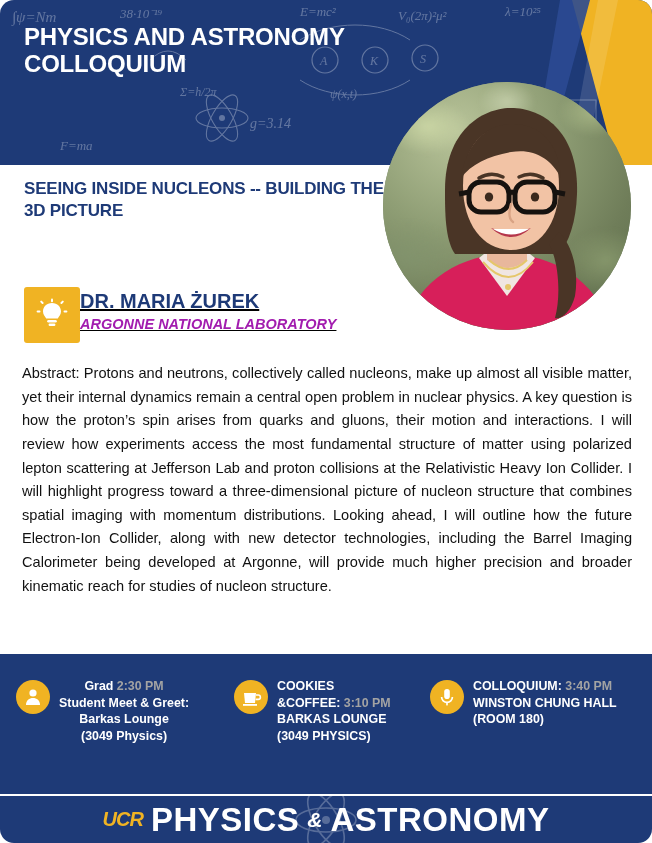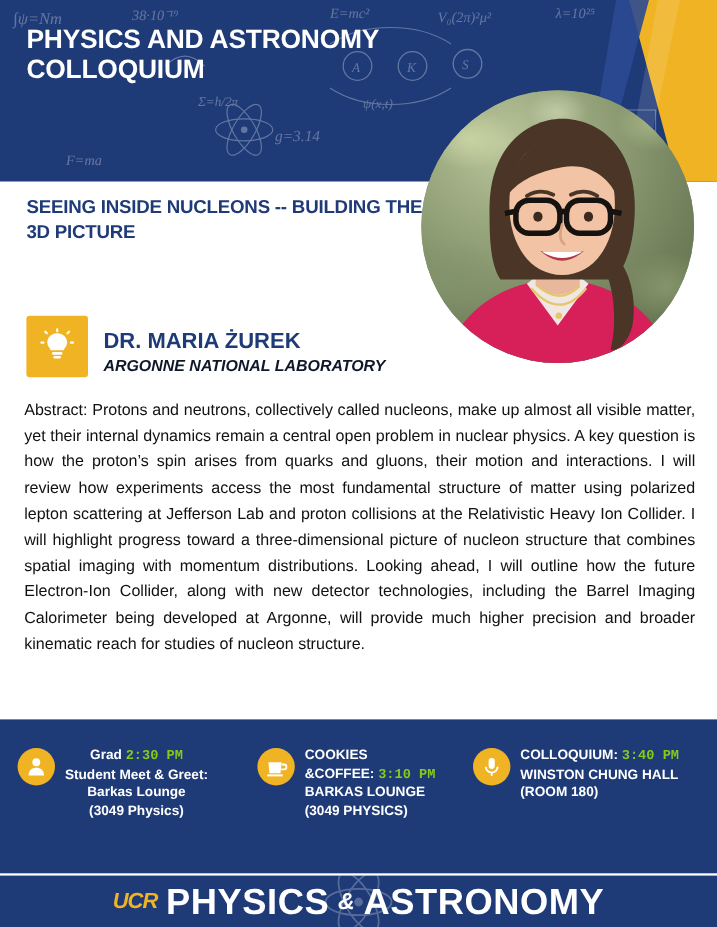--- a/index.html
+++ b/index.html
@@ -7,20 +7,21 @@
     width: 652px; height: 843px;
     font-family: "Liberation Sans", sans-serif;
     background: #ffffff;
     overflow: hidden;
   }
   .poster {
     position: relative;
     width: 652px; height: 843px;
     background: #ffffff;
     overflow: hidden;
+    border-radius: 14px;
   }
 
   
   .header {
     position: absolute;
     top: 0; left: 0;
     width: 652px; height: 165px;
     background: #1e3a77;
     overflow: hidden;
   }
@@ -96,42 +97,42 @@
       radial-gradient(ellipse 60px 46px at 90% 72%, rgba(150,168,120,.6), transparent 70%),
       radial-gradient(ellipse 40px 30px at 50% 8%, rgba(225,232,200,.5), transparent 70%);
     filter: blur(2px);
   }
 
   
   .speaker-row {
     position: absolute;
     left: 24px; top: 287px;
     display: flex;
-    align-items: flex-end;
-    gap: 14px;
+    align-items: flex-start;
+    text-decoration: underline;
   }
   .bulb-badge {
     width: 56px; height: 56px;
     background: #f0b323;
     border-radius: 3px;
     display: flex;
     align-items: center;
     justify-content: center;
     flex: 0 0 auto;
   }
   .speaker-text { padding-top: 2px; }
   .speaker-name {
     color: #1e3a77;
     font-size: 20px;
     font-weight: bold;
     letter-spacing: 0px;
     line-height: 1.2;
   }
   .speaker-affil {
-    color: #0f172a;
+    color: #a21caf;
     font-size: 14.5px;
     font-style: italic;
     font-weight: bold;
     line-height: 1.3;
     margin-top: 2px;
   }
 
   
   .abstract {
     position: absolute;
@@ -176,21 +177,21 @@
     margin-top: 2px;
   }
   .ev-text {
     color: #ffffff;
     font-size: 12.4px;
     font-weight: bold;
     line-height: 1.33;
   }
   .ev-center { text-align: center; }
   .ev-left { text-align: left; }
-  .ev-time { color: #84cc16; font-family: Liberation Mono, monospace; }
+  .ev-time { color: #a3a3a3; }
 
   
   .footer {
     position: absolute;
     left: 0; top: 794px;
     width: 652px; height: 49px;
     background: #1e3a77;
     border-top: 2px solid #ffffff;
     display: flex;
     align-items: center;

